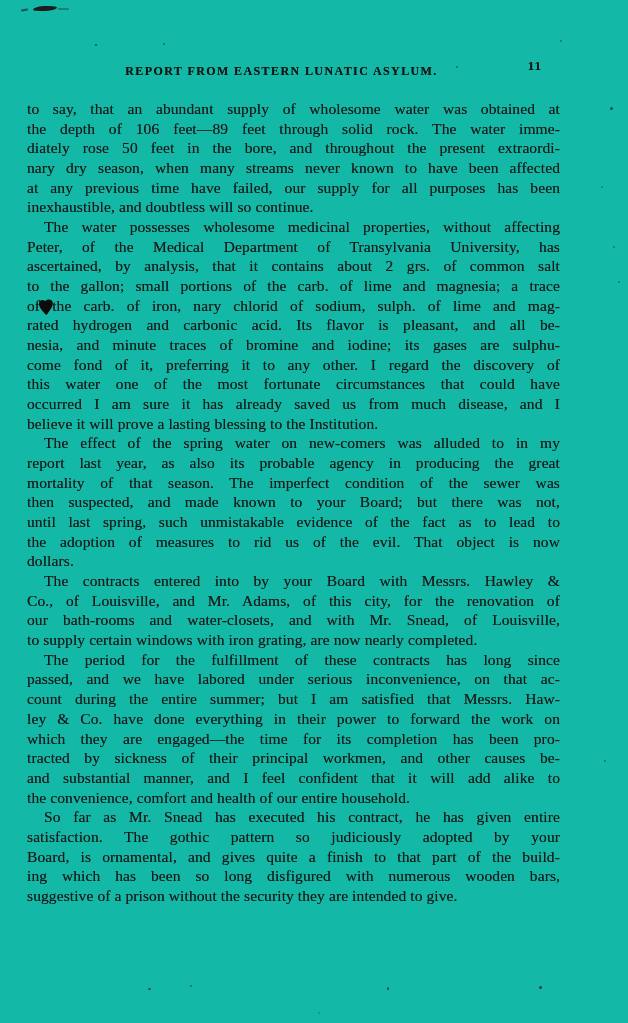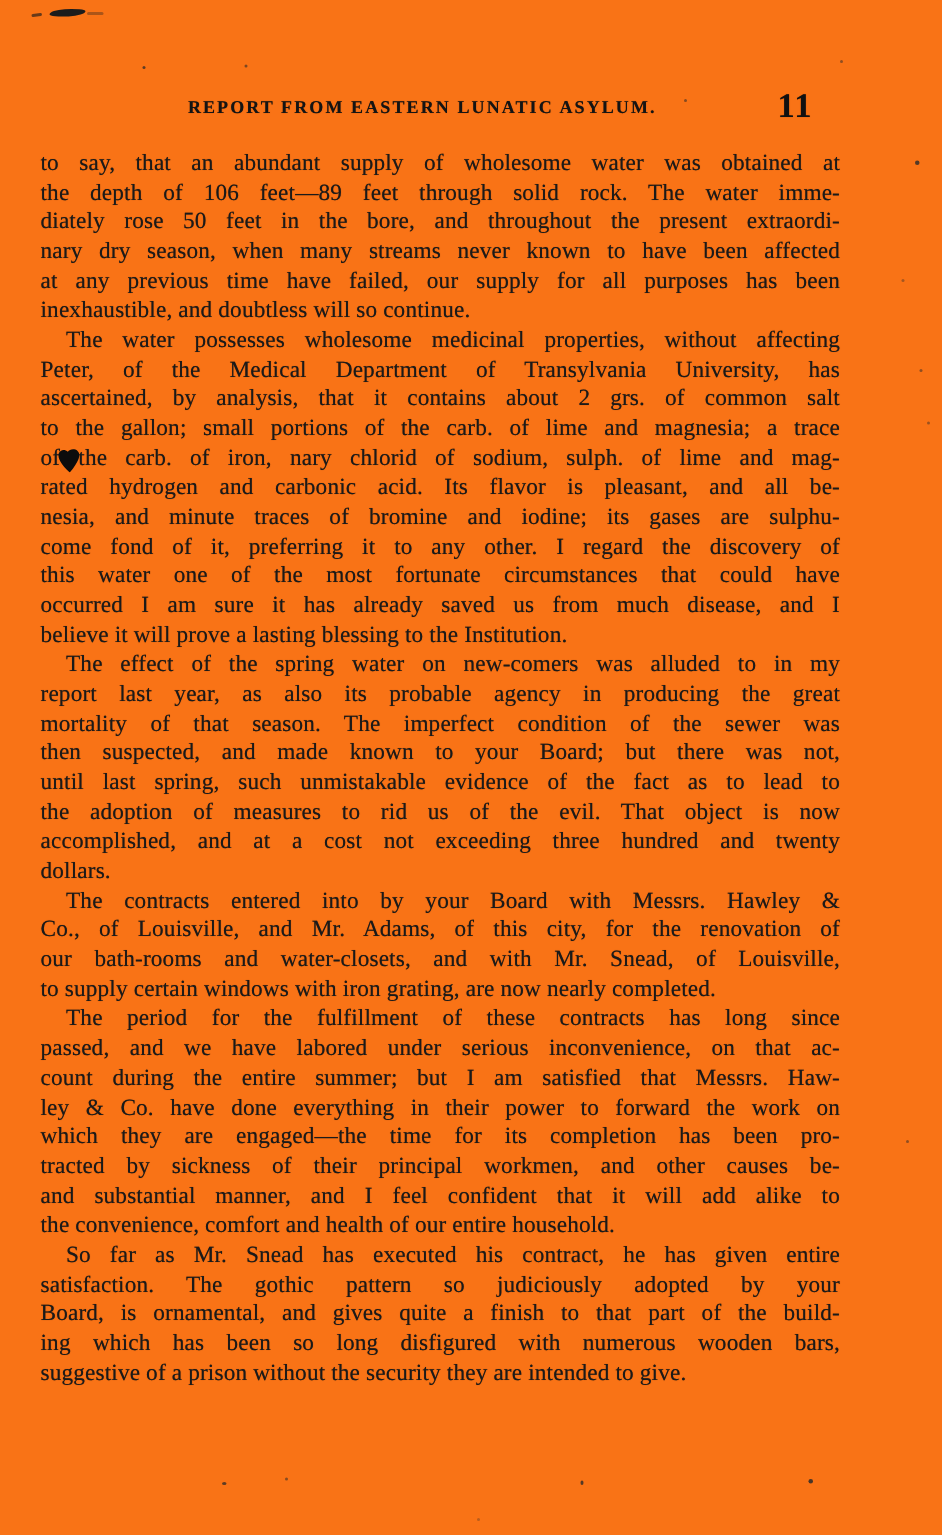--- a/index.html
+++ b/index.html
@@ -1,20 +1,20 @@
 <!DOCTYPE html>
 <html><head>
 <meta charset="utf-8">
 <style>
   html, body { margin: 0; padding: 0; background: #ffffff; }
   .page {
     position: relative;
     width: 628px;
     height: 1023px;
-    background: #f97316;
+    background: #14b8a6;
     font-family: "Liberation Serif", "DejaVu Serif", serif;
     color: #181818;
     overflow: hidden;
   }
   
   .running-header {
     position: absolute;
     top: 62px;
     left: 27px;
     width: 533px;
@@ -32,21 +32,21 @@
     letter-spacing: 1.4px;
     white-space: nowrap;
     color: #141414;
     text-shadow: 0 0 0.5px rgba(0,0,0,0.55);
   }
   .page-number {
     position: absolute;
     right: 18px;
     top: -4px;
     font-weight: bold;
-    font-size: 23px;
+    font-size: 13px;
     letter-spacing: 1px;
     color: #111;
     text-shadow: 0 0 0.5px rgba(0,0,0,0.55);
   }
   
   .body-text {
     position: absolute;
     top: 99px;
     left: 27px;
     width: 533px;
@@ -104,21 +104,20 @@
       <div class="line">come fond of it, preferring it to any other.  I regard the discovery of</div>
       <div class="line">this water one of the most fortunate circumstances that could have</div>
       <div class="line">occurred  I am sure it has already saved us from much disease, and I</div>
       <div class="line last">believe it will prove a lasting blessing to the Institution.</div>
       <div class="line indent">The effect of the spring water on new-comers was alluded to in my</div>
       <div class="line">report last year, as also its probable agency in producing the great</div>
       <div class="line">mortality of that season.  The imperfect condition of the sewer was</div>
       <div class="line">then suspected, and made known to your Board; but there was not,</div>
       <div class="line">until last spring, such unmistakable evidence of the fact as to lead to</div>
       <div class="line">the adoption of measures to rid us of the evil.  That object is now</div>
-      <div class="line">accomplished, and at a cost not exceeding three hundred and twenty</div>
       <div class="line last">dollars.</div>
       <div class="line indent">The contracts entered into by your Board with Messrs. Hawley &amp;</div>
       <div class="line">Co., of Louisville, and Mr. Adams, of this city, for the renovation of</div>
       <div class="line">our bath-rooms and water-closets, and with Mr. Snead, of Louisville,</div>
       <div class="line last">to supply certain windows with iron grating, are now nearly completed.</div>
       <div class="line indent">The period for the fulfillment of these contracts has long since</div>
       <div class="line">passed, and we have labored under serious inconvenience, on that ac-</div>
       <div class="line">count during the entire summer; but I am satisfied that Messrs. Haw-</div>
       <div class="line">ley &amp; Co. have done everything in their power to forward the work on</div>
       <div class="line">which they are engaged—the time for its completion has been pro-</div>

